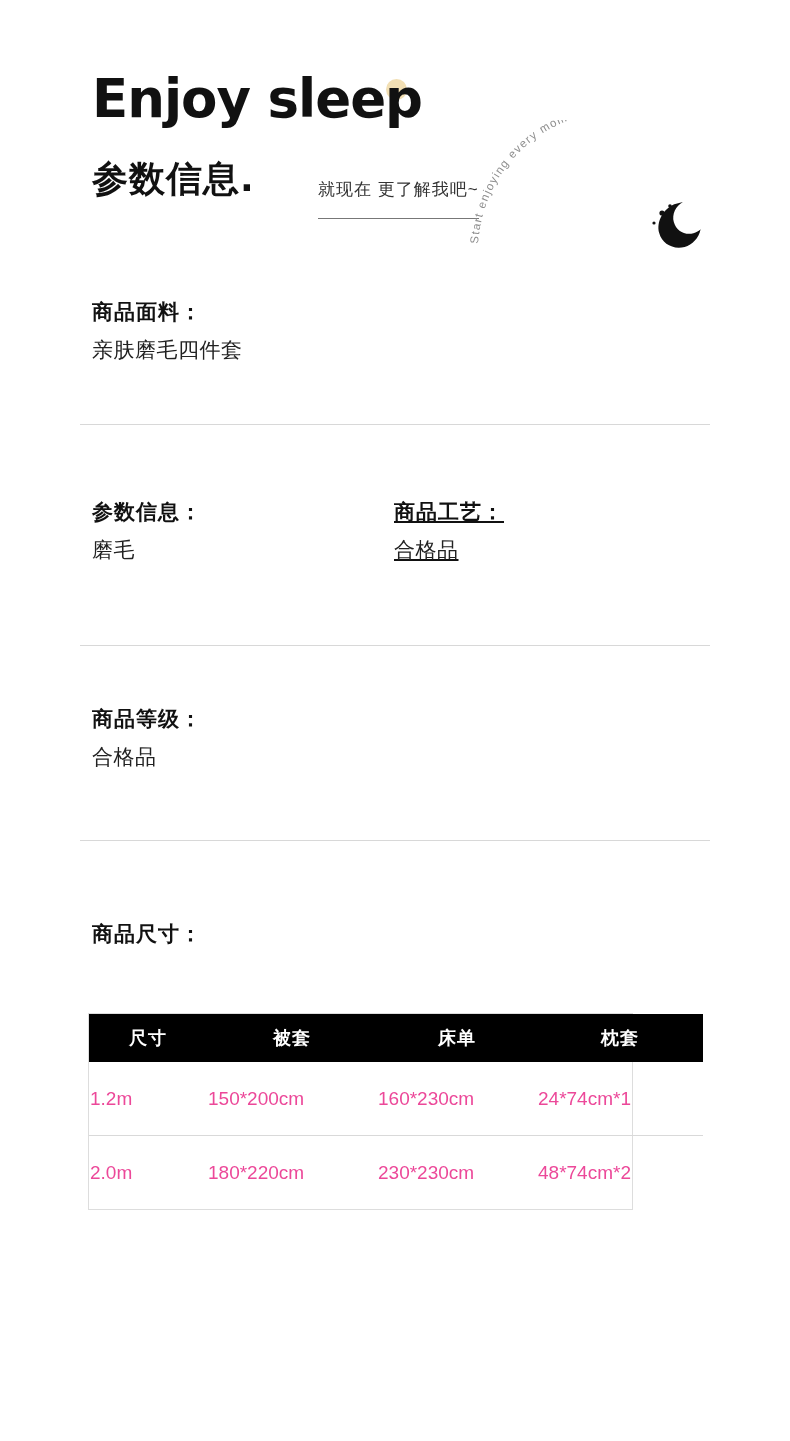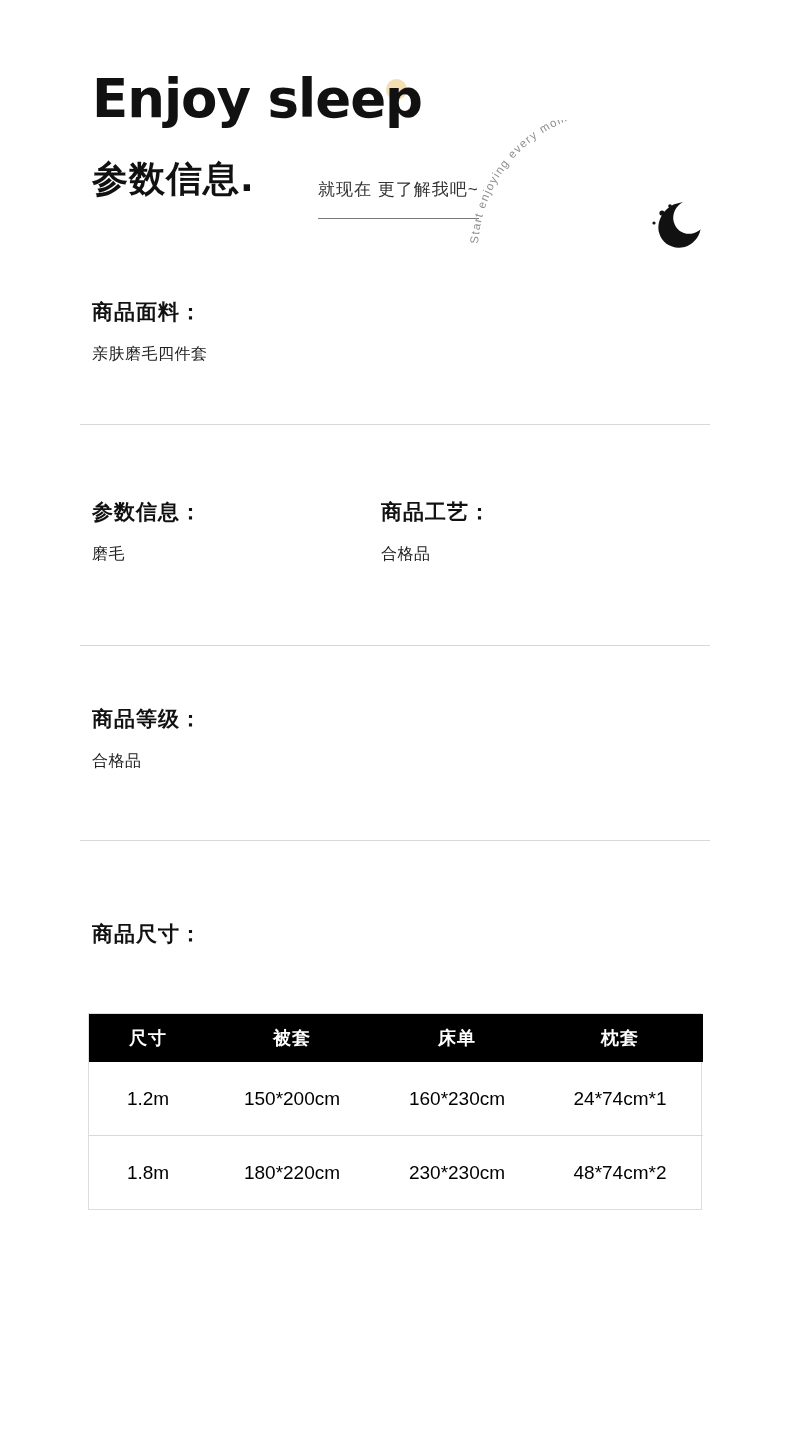--- a/index.html
+++ b/index.html
@@ -114,65 +114,65 @@
 
   .label {
     font-size: 21px;
     font-weight: bold;
     color: #111111;
     letter-spacing: 1px;
     font-family: "DejaVu Sans", sans-serif;
   }
 
   .value {
-    font-size: 16px;
+    font-size: 21px;
     color: #222222;
     letter-spacing: 0.5px;
-    margin-top: 18px;
+    margin-top: 10px;
   }
 
   .divider {
     position: absolute;
     left: 80px;
     width: 630px;
     height: 1px;
     background: #d8d8d8;
   }
 
   .col-left { position: absolute; left: 92px; }
-  .col-right { position: absolute; left: 381px; }
+  .col-right { position: absolute; left: 394px; text-decoration: underline; }
 
   
   .table-wrap {
     position: absolute;
     left: 88px;
     top: 1013px;
-    width: 614px;
+    width: 545px;
     border: 1px solid #ddd;
     box-sizing: border-box;
   }
   table.size-table {
     border-collapse: collapse;
     width: 100%;
     table-layout: fixed;
   }
   table.size-table th {
     background: #000000;
     color: #ffffff;
     font-size: 18px;
     font-weight: bold;
     height: 46px;
     letter-spacing: 1px;
     font-family: "DejaVu Sans", sans-serif;
   }
   table.size-table td {
     height: 71px;
-    text-align: center;
+    text-align: left;
     font-size: 19px;
-    color: #000000;
+    color: #ec4899;
     border-bottom: 1px solid #d9d9d9;
   }
   table.size-table tr:last-child td {
     border-bottom: none;
   }
   table.size-table col.c1 { width: 118px; }
   table.size-table col.c2 { width: 170px; }
   table.size-table col.c3 { width: 160px; }
   table.size-table col.c4 { width: 166px; }
 </style>
@@ -263,21 +263,21 @@
         </tr>
       </thead>
       <tbody>
         <tr>
           <td>1.2m</td>
           <td>150*200cm</td>
           <td>160*230cm</td>
           <td>24*74cm*1</td>
         </tr>
         <tr>
-          <td>1.8m</td>
+          <td>2.0m</td>
           <td>180*220cm</td>
           <td>230*230cm</td>
           <td>48*74cm*2</td>
         </tr>
       </tbody>
     </table>
   </div>
 
 </div>
 

